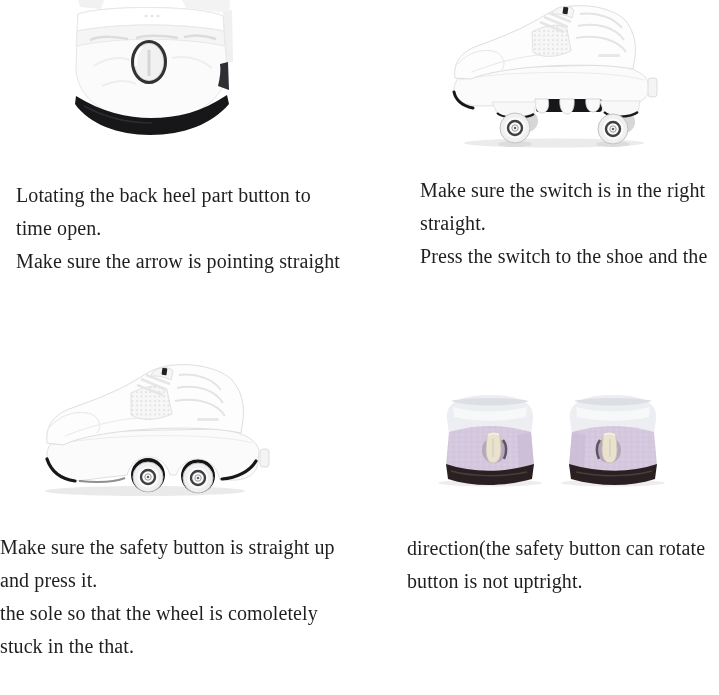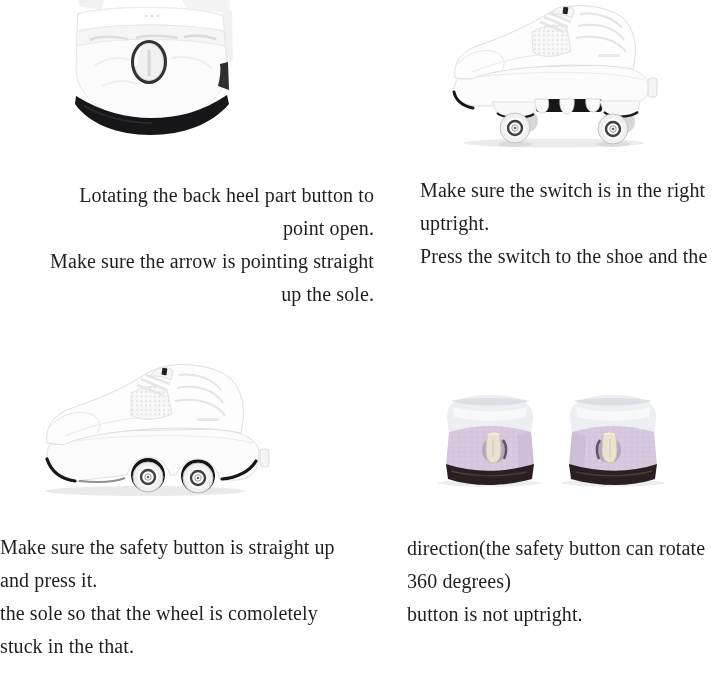--- a/index.html
+++ b/index.html
@@ -12,21 +12,21 @@
   .fig-tr{left:452px;top:2px;}
   .fig-bl{left:45px;top:363px;}
   .fig-br{left:437px;top:393px;}
   .caption{
     position:absolute;
     font-size:20px;
     color:var(--text,#1f1f1f);
     letter-spacing:0.1px;
   }
   .caption .ln{height:33px;line-height:33px;white-space:nowrap;}
-  .cap-tl{left:4px;top:179px;width:370px;text-align:right;}
+  .cap-tl{left:16px;top:179px;width:370px;}
   .cap-tr{left:420px;top:174px;width:299px;}
   .cap-bl{left:0;top:531px;width:395px;}
   .cap-br{left:407px;top:532px;width:312px;}
 </style>
 </head>
 <body style="--text: #1f1f1f; --shoe-white: #fbfbfb; --sole-black: #17171a; --heel-lavender: #d5c8de; --button-cream: #eae2cf; --wheel-ring: #3f3f44;">
 
 <div class="page">
 
   <figure class="fig fig-tl">
@@ -136,28 +136,27 @@
         <path d="M128,12 C146,10 162,16 170,26"></path>
         <path d="M126,24 C146,20 164,26 172,38"></path>
         <path d="M124,36 C146,32 166,38 174,50"></path>
       </g>
       <rect x="146" y="52" width="22" height="3" rx="1.5" fill="#e8e8e8"></rect>
     </svg>
   </figure>
 
   <div class="caption cap-tl">
     <div class="ln">Lotating the back heel part button to</div>
-    <div class="ln">point open.</div>
+    <div class="ln">time open.</div>
     <div class="ln">Make sure the arrow is pointing straight</div>
-    <div class="ln">up the sole.</div>
   </div>
 
   <div class="caption cap-tr">
     <div class="ln">Make sure the switch is in the right</div>
-    <div class="ln">uptright.</div>
+    <div class="ln">straight.</div>
     <div class="ln">Press the switch to the shoe and the</div>
   </div>
 
   <figure class="fig fig-bl">
     <svg width="227" height="135" viewBox="0 0 227 135">
       <defs>
         <pattern id="mesh3" width="4.5" height="4.5" patternUnits="userSpaceOnUse">
           <circle cx="2" cy="2" r="0.85" fill="#d8d8d8"></circle>
         </pattern>
       </defs>
@@ -242,17 +241,16 @@
 
   <div class="caption cap-bl">
     <div class="ln">Make sure the safety button is straight up</div>
     <div class="ln">and press it.</div>
     <div class="ln">the sole so that the wheel is comoletely</div>
     <div class="ln">stuck in the that.</div>
   </div>
 
   <div class="caption cap-br">
     <div class="ln">direction(the safety button can rotate</div>
-    <div class="ln">360 degrees)</div>
     <div class="ln">button is not uptright.</div>
   </div>
 
 </div>
 
 </body></html>

